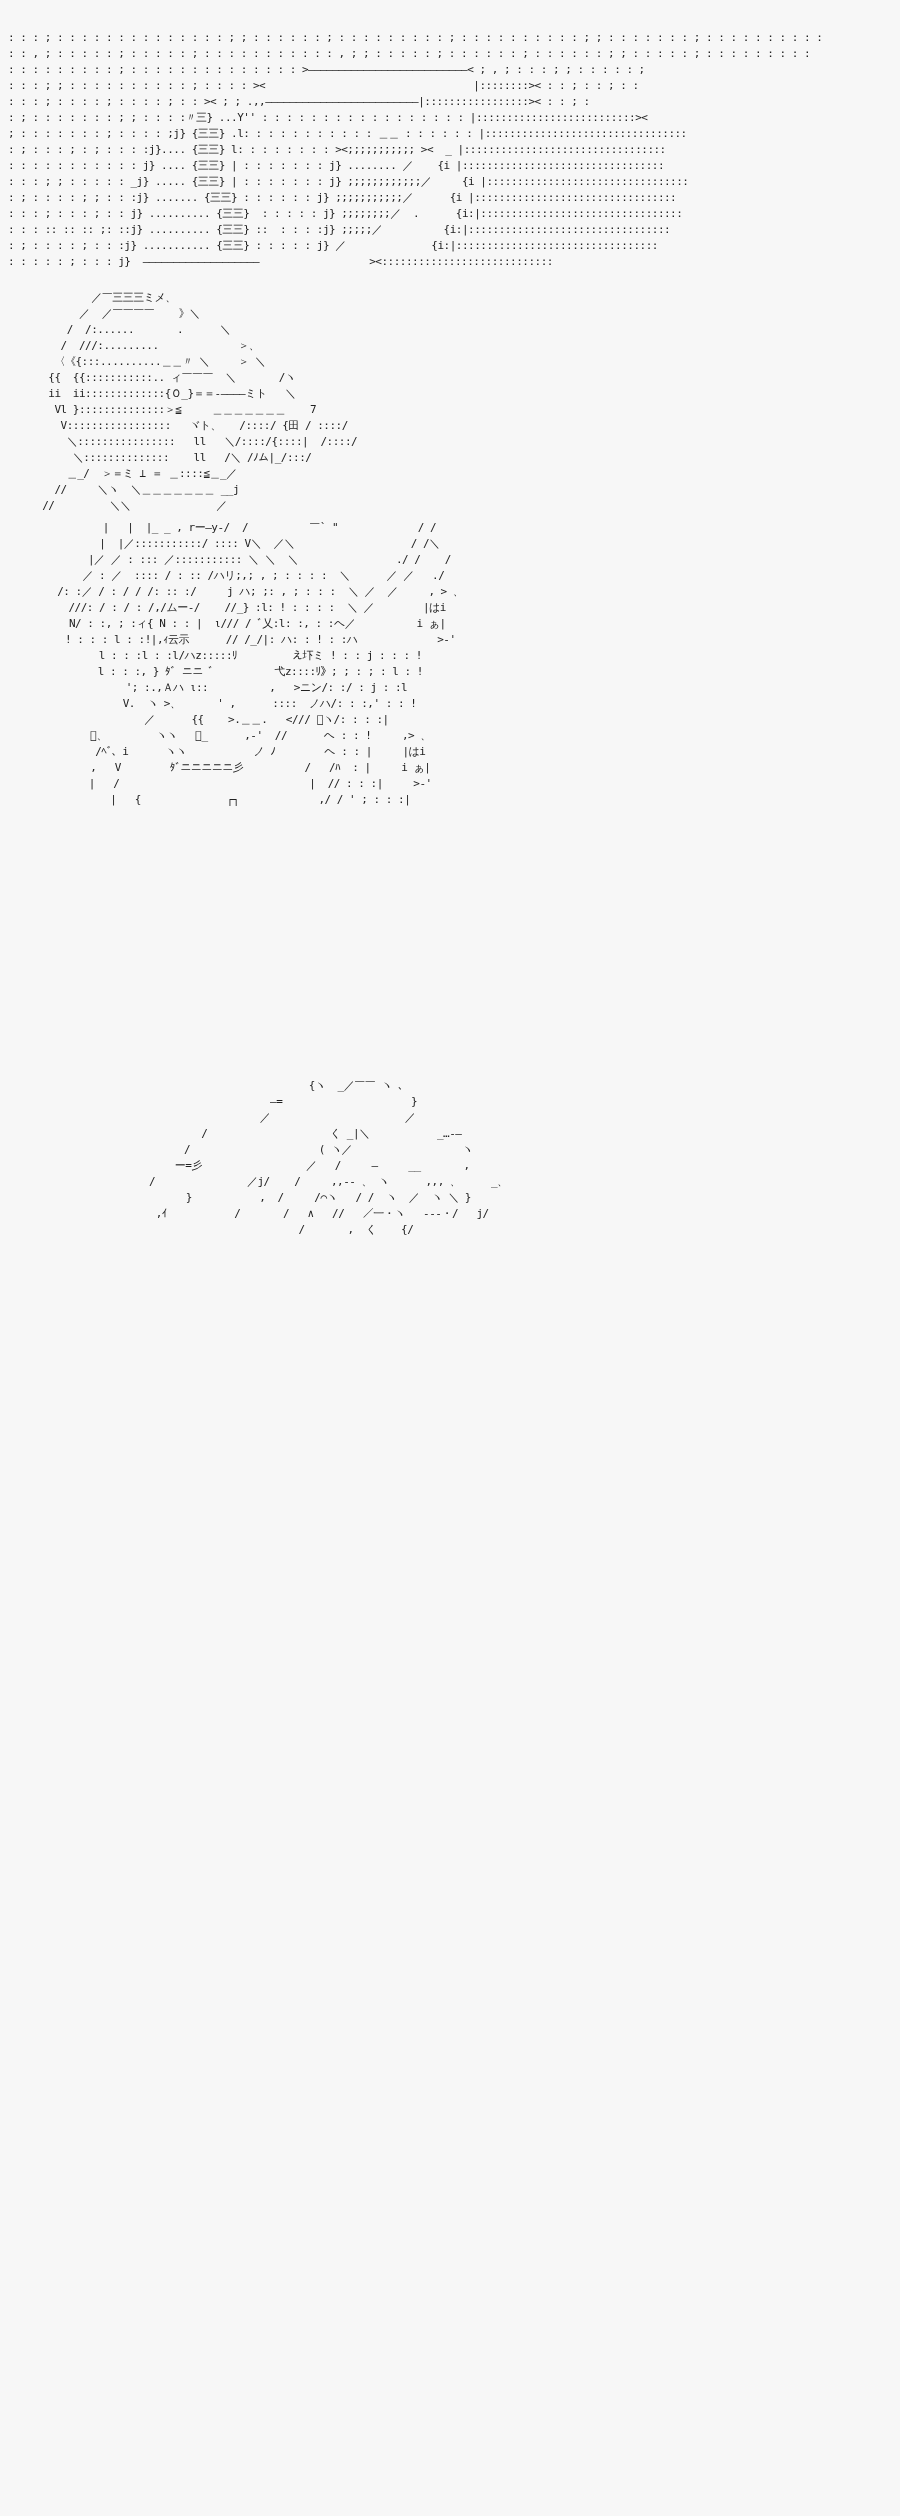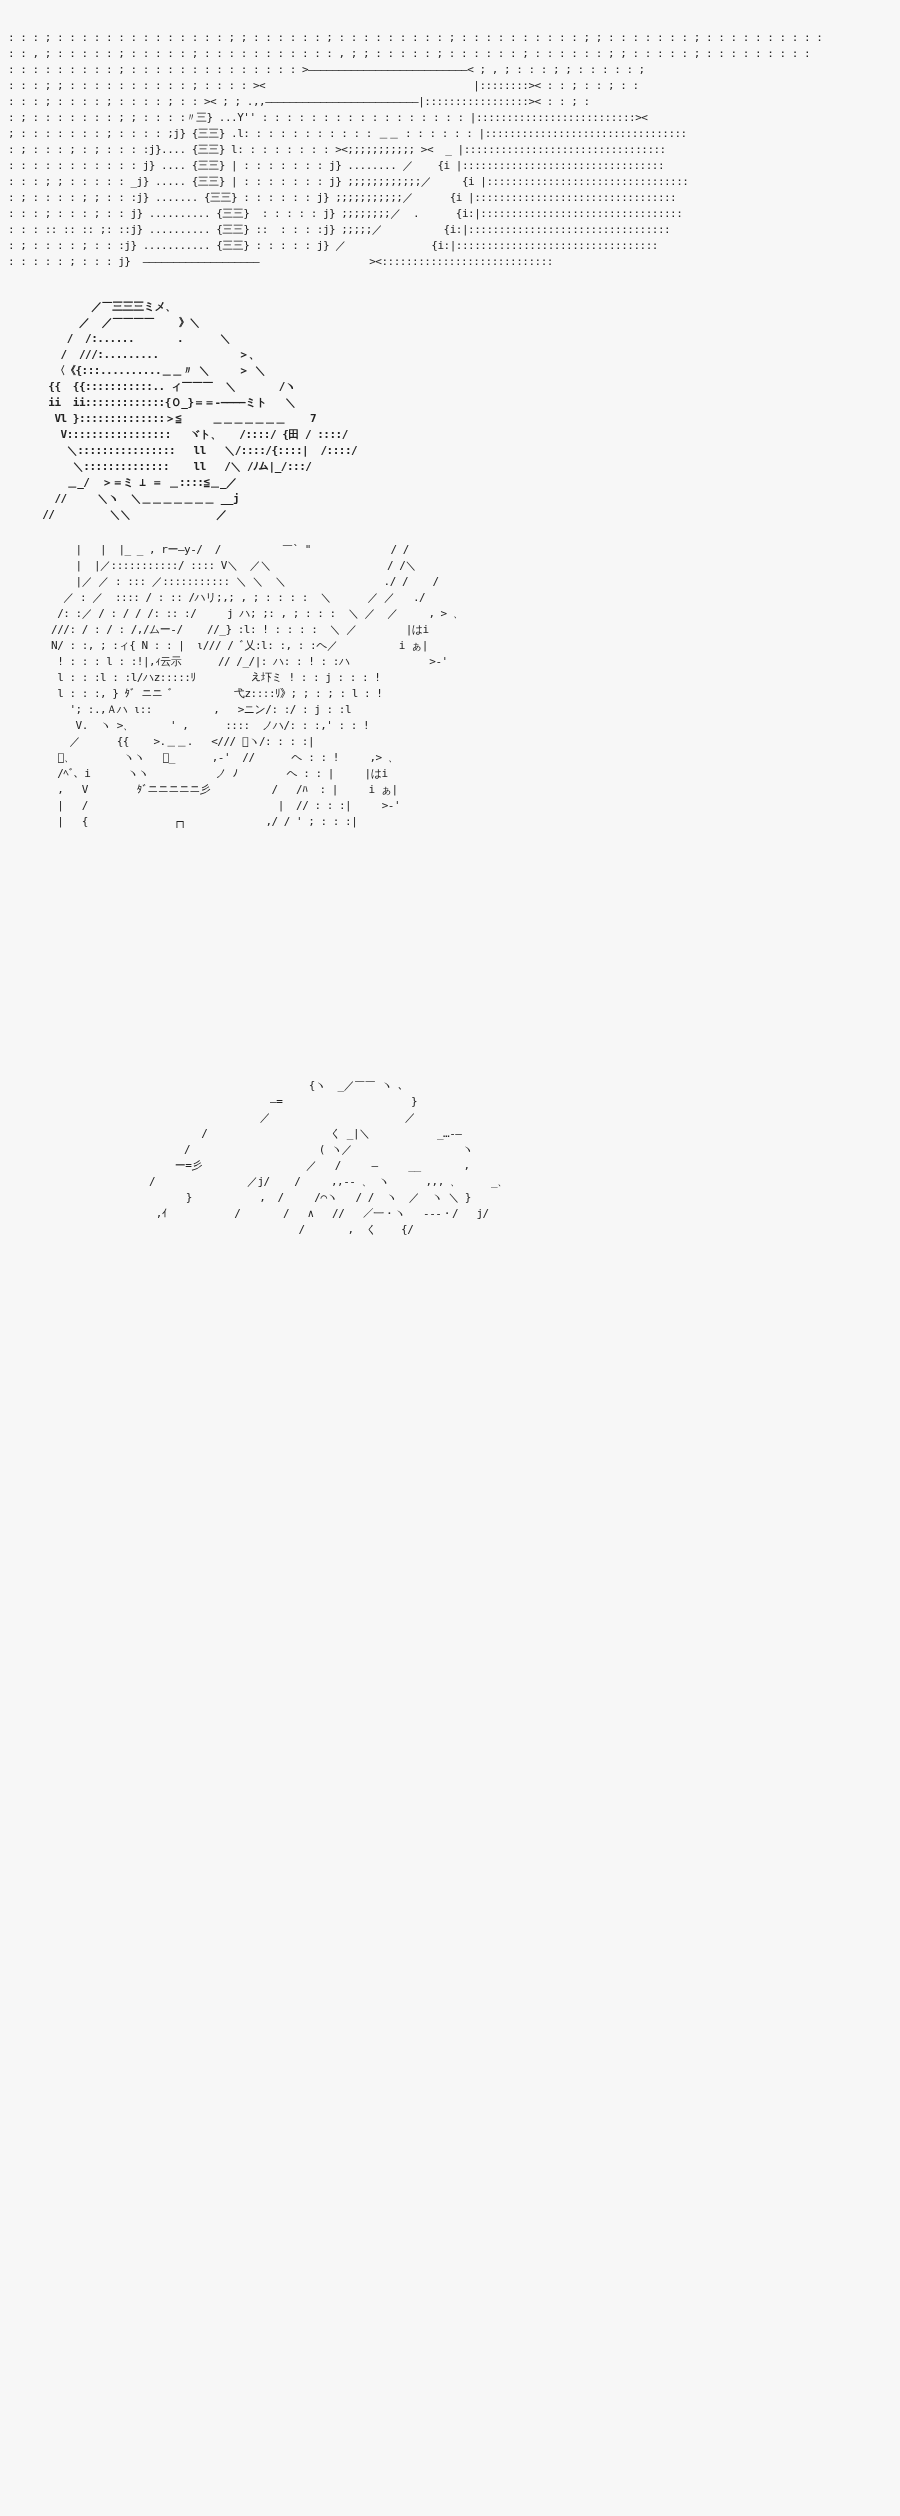--- a/index.html
+++ b/index.html
@@ -37,40 +37,40 @@
 ; : : : : : : : ; : : : : ;j} {三三} .l: : : : : : : : : : : ＿＿ : : : : : : |:::::::::::::::::::::::::::::::::
 : ; : : : ; : ; : : : :j}.... {三三} l: : : : : : : : &gt;&lt;;;;;;;;;;;; &gt;&lt;  _ |:::::::::::::::::::::::::::::::::
 : : : : : : : : : : : j} .... {三三} | : : : : : : : j} ........ ／    {i |:::::::::::::::::::::::::::::::::
 : : : ; ; : : : : : _j} ..... {三三} | : : : : : : : j} ;;;;;;;;;;;;／     {i |:::::::::::::::::::::::::::::::::
 : ; : : : : ; ; : : :j} ....... {三三} : : : : : : j} ;;;;;;;;;;;／      {i |:::::::::::::::::::::::::::::::::
 : : : ; : : : ; : : j} .......... {三三}  : : : : : j} ;;;;;;;;／  .      {i:|:::::::::::::::::::::::::::::::::
 : : : :: :: :: ;: ::j} .......... {三三} ::  : : : :j} ;;;;;／          {i:|:::::::::::::::::::::::::::::::::
 : ; : : : : ; : : :j} ........... {三三} : : : : : j} ／              {i:|:::::::::::::::::::::::::::::::::
 : : : : : ; : : : j}  ―――――――――――――――――――                  &gt;&lt;::::::::::::::::::::::::::::</pre>
 
-<pre class="abs aa" style="left:30px; top:299px;font-weight:bold;">          ／￣三三三ミメ、
+<pre class="abs aa" style="left:30px; top:290px;">          ／￣三三三ミメ、
         ／  ／￣￣￣￣    》＼
       /  /:......       .      ＼
      /  ///:.........             ＞、
     〈《{:::..........＿＿〃 ＼  　 ＞ ＼
    {{  {{:::::::::::.. ィ￣￣￣  ＼       /ヽ
    ii  ii:::::::::::::{Ｏ_}＝＝-――――ミト   ＼
     Vl }::::::::::::::＞≦     ＿＿＿＿＿＿＿    7
      V:::::::::::::::::   ヾト、   /::::/ {田 / ::::/
       ＼::::::::::::::::   ll   ＼/::::/{::::|  /::::/
        ＼::::::::::::::    ll   /＼ /ﾉム|_/:::/
       ＿_/  ＞＝ミ ⊥ ＝ ＿::::≦＿_／
     //     ＼ヽ  ＼＿＿＿＿＿＿＿ __j
   //         ＼＼              ／</pre>
 
 <div class="abs dlg" style="left:320px; top:367px;"></div>
 <div class="abs dlg" style="left:322px; top:421px;"></div>
 <div class="abs dlg" style="left:324px; top:476px;"></div>
 
-<pre class="abs aa" style="left:45px; top:542px;">     |   |  |_ _ , rー―y-/  /          ￣` "             / /
+<pre class="abs aa" style="left:45px; top:520px;text-align:center;">     |   |  |_ _ , rー―y-/  /          ￣` "             / /
      |  |／:::::::::::/ :::: V＼  ／＼                   / /＼
      |／ ／ : ::: ／::::::::::: ＼ ＼  ＼                ./ /    /
    ／ : ／  :::: / : :: /ハリ;,; , ; : : : :  ＼      ／ ／   ./
   /: :／ / : / / /: :: :/     j ハ; ;: , ; : : :  ＼ ／  ／     , &gt; 、
  ///: / : / : /,/ムー-/    //_} :l: ! : : : :  ＼ ／        |はi
  N/ : :, ; :ィ{ N : : |  ι/// / ﾞ乂:l: :, : :ヘ／          i ぁ|
   ! : : : l : :!|,ｨ云示      // /_/|: ハ: : ! : :ハ             &gt;-'
   l : : :l : :l/ハz:::::ﾘ         え圷ミ ! : : j : : : !
   l : : :, } ﾀﾞ ニニ ﾞ          弋z::::ﾘ》; ; : ; : l : !
     '; :.,Ａハ ι::          ,   &gt;ニン/: :/ : j : :l

